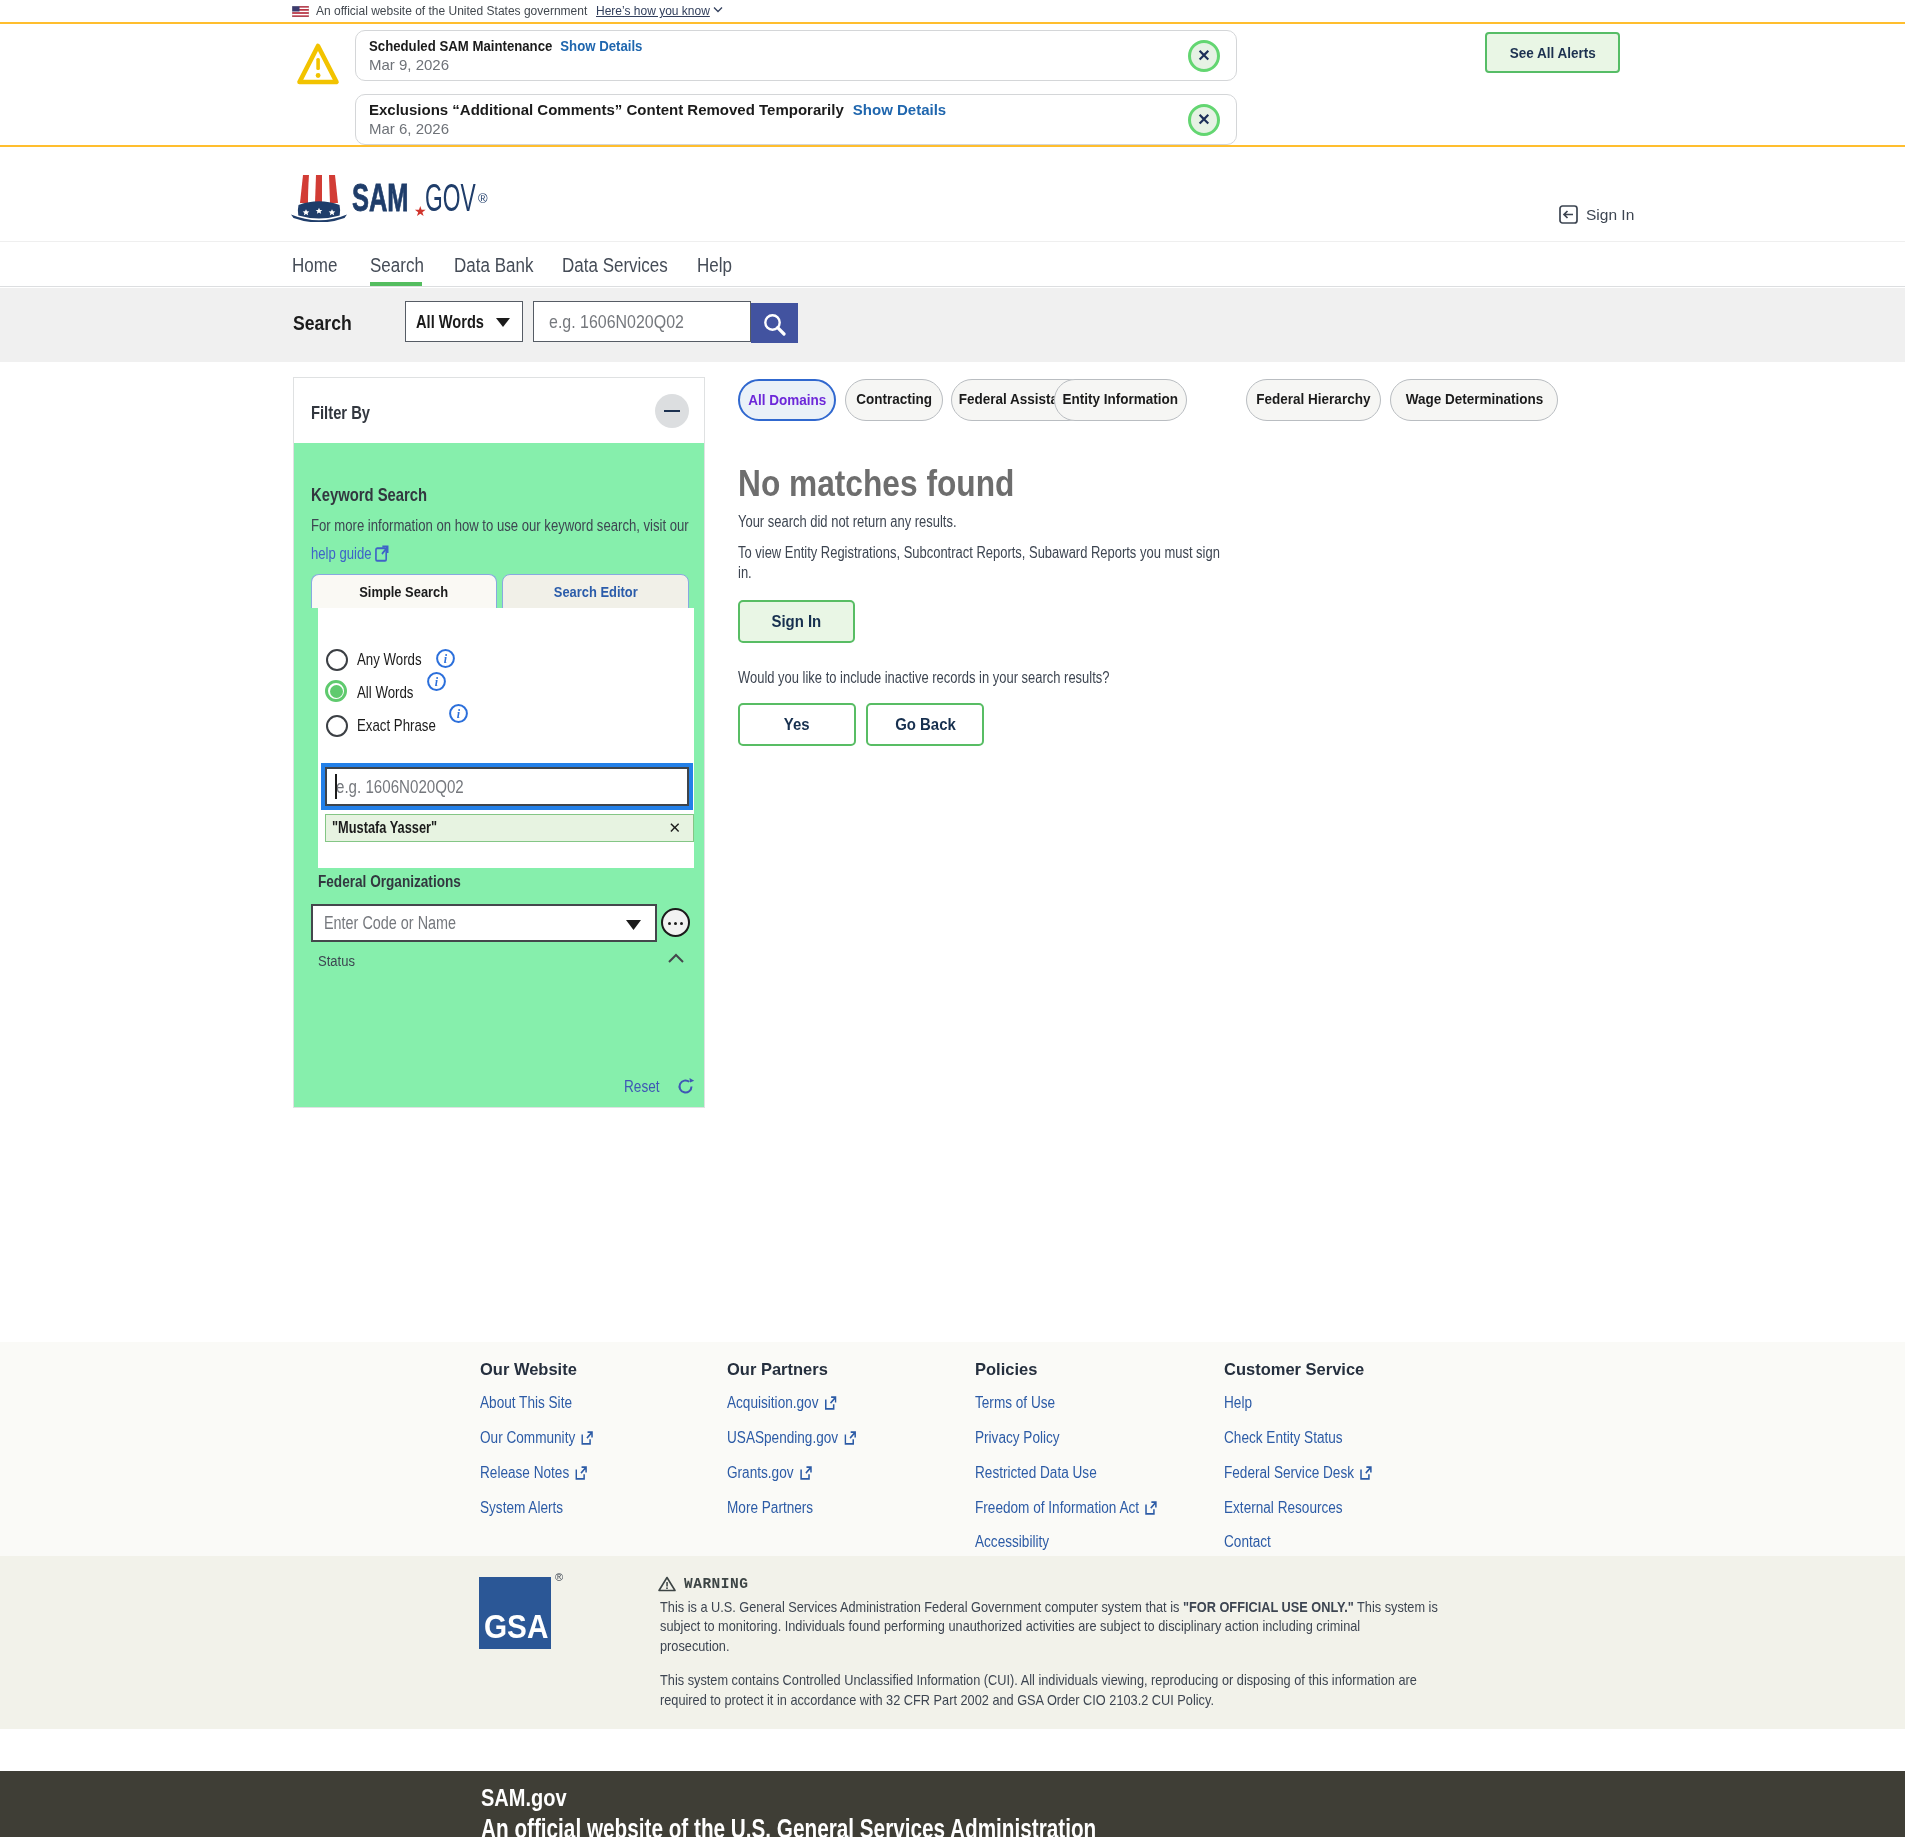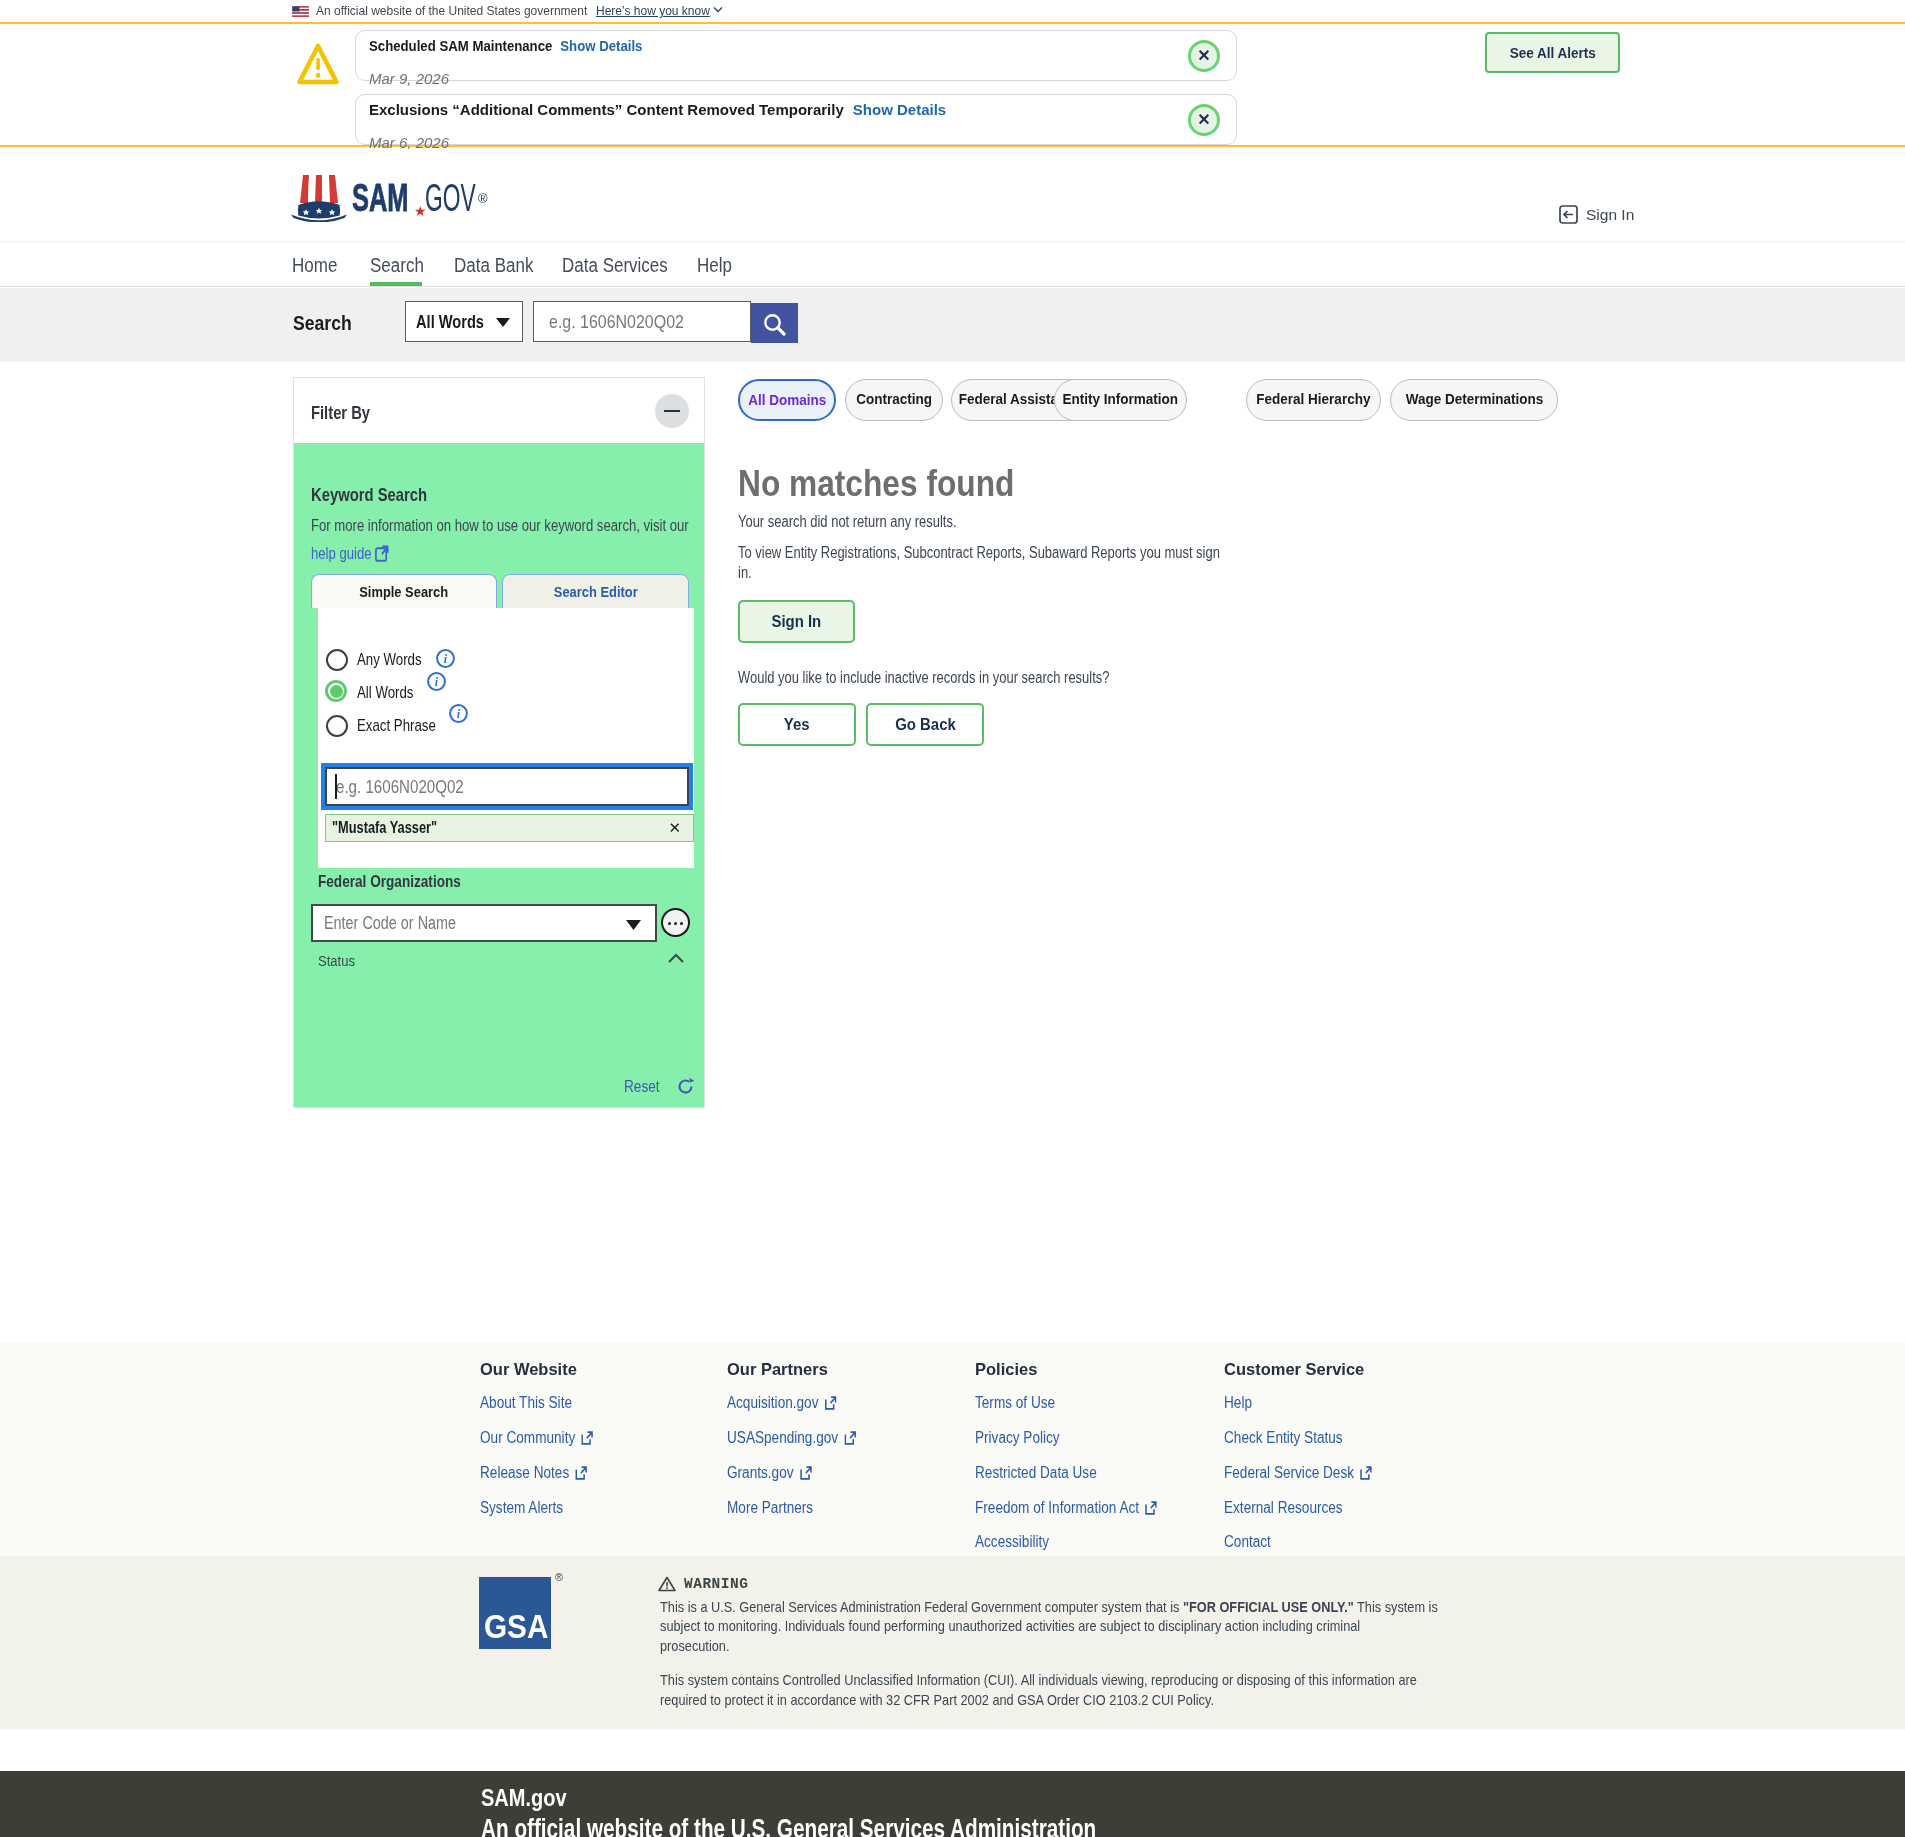--- a/index.html
+++ b/index.html
@@ -10,21 +10,21 @@
 
 #banner { position:absolute; top:0; left:0; width:1905px; height:24px; background:#fff; border-bottom:2px solid #ffbe2e; font-size:12px; color:#42484f; }
 #banner .txt { position:absolute; left:316px; top:4px; }
 #banner .hyk { position:absolute; left:596px; top:4px; white-space:nowrap; color:#33405d; text-decoration:underline; }
 #banner .caret { position:absolute; left:713px; top:6px; }
 
 #alerts { position:absolute; top:26px; left:0; width:1905px; height:121px; background:#fff; border-bottom:2px solid #ffbe2e; }
 .alertbox { position:absolute; left:355px; width:882px; height:51px; border:1px solid #d4d6d8; border-radius:10px; background:#fff; }
 .alertbox .ttl { position:absolute; left:13px; top:6px; font-size:15px; font-weight:bold; color:#1b1b1b; white-space:nowrap; transform:scaleX(0.88); transform-origin:0 0; }
 .alertbox .sd { font-weight:bold; color:#1f66ae; margin-left:9px; }
-.alertbox .dt { position:absolute; left:13px; top:25px; font-size:15px; font-style:italic; color:#6e7278;margin-top:14px; }
+.alertbox .dt { position:absolute; left:13px; top:25px; font-size:15px; color:#6e7278; }
 .closebtn { position:absolute; right:16px; top:9px; width:32px; height:32px; border:3px solid #63d671; border-radius:50%; background:#e6f2e4; color:#1c2f59; font-size:16px; font-weight:bold; text-align:center; line-height:26px; }
 #seeall { position:absolute; left:1485px; top:6px; width:135px; height:41px; background:#e9f6e5; border:2px solid #56bd66; border-radius:4px; font-size:15px; font-weight:bold; color:#1c3150; text-align:center; line-height:37px; }
 #seeall span { transform:scaleX(0.9); }
 
 #hdr { position:absolute; top:149px; left:0; width:1905px; height:92px; background:#fff; }
 #signin { position:absolute; left:1559px; top:56px; font-size:15.5px; color:#3d4551; }
 
 #nav { position:absolute; top:241px; left:0; width:1905px; height:46px; background:#fff; border-top:1px solid #efefef; border-bottom:1px solid #dcdee0; font-size:20px; color:#454c57; }
 #nav span { white-space:nowrap; transform:scaleX(0.85); transform-origin:0 50%; display:inline-block; }
 #nav span { position:absolute; top:12px; }

